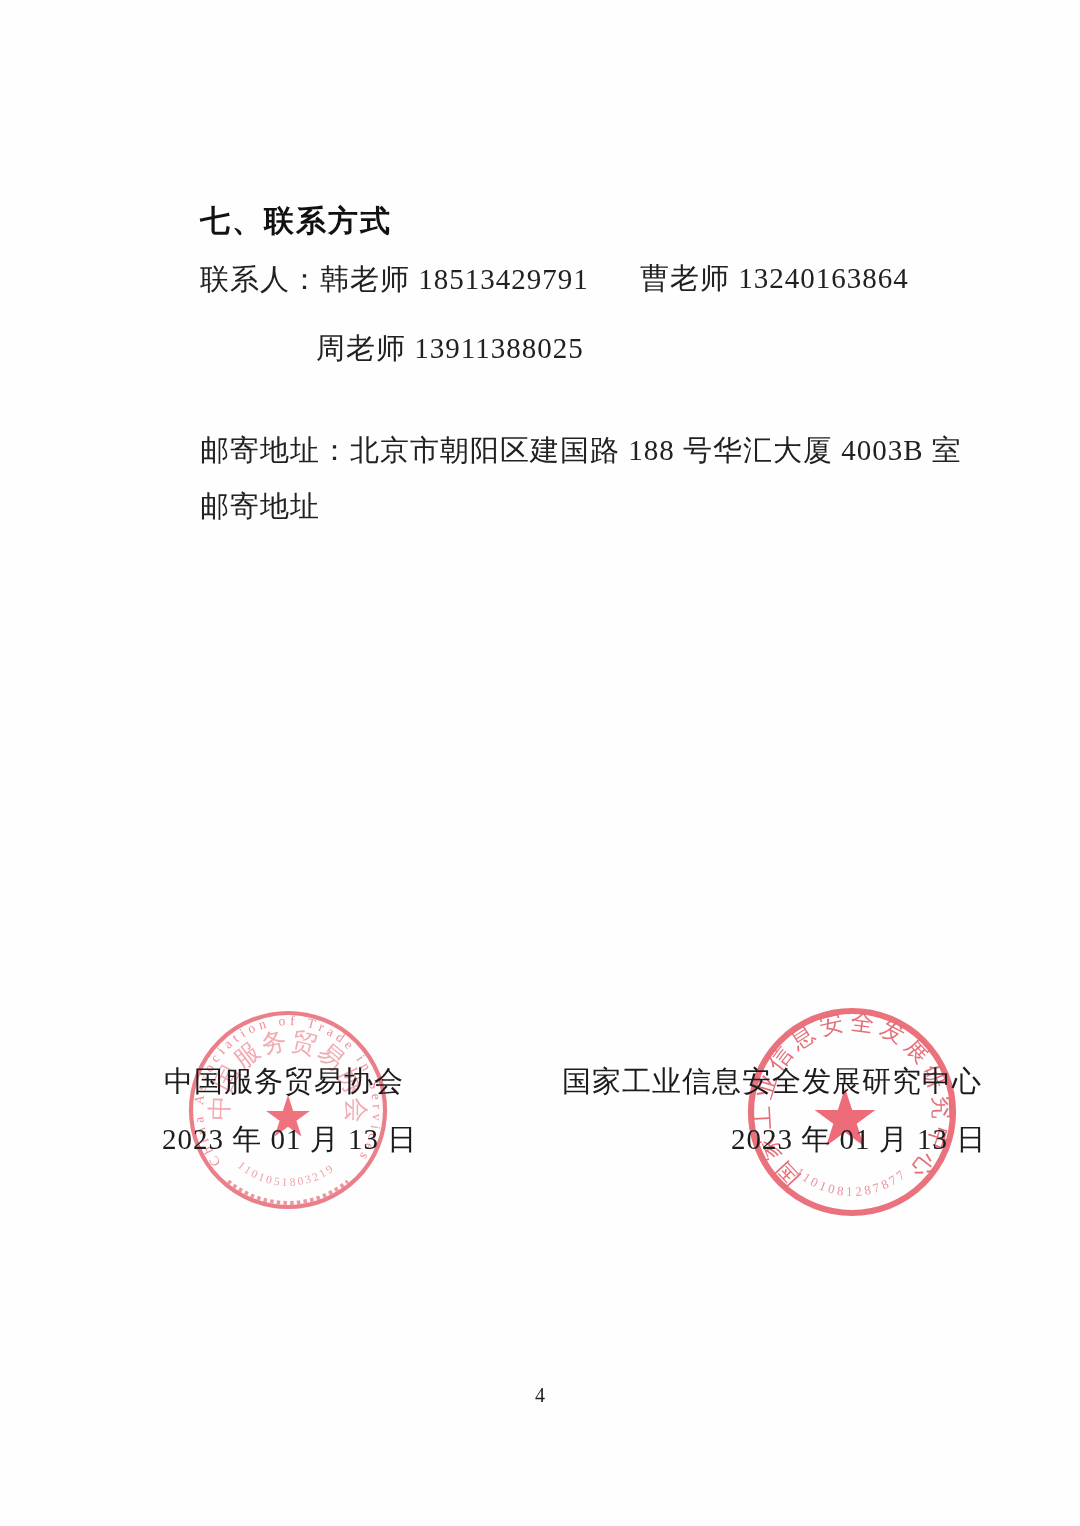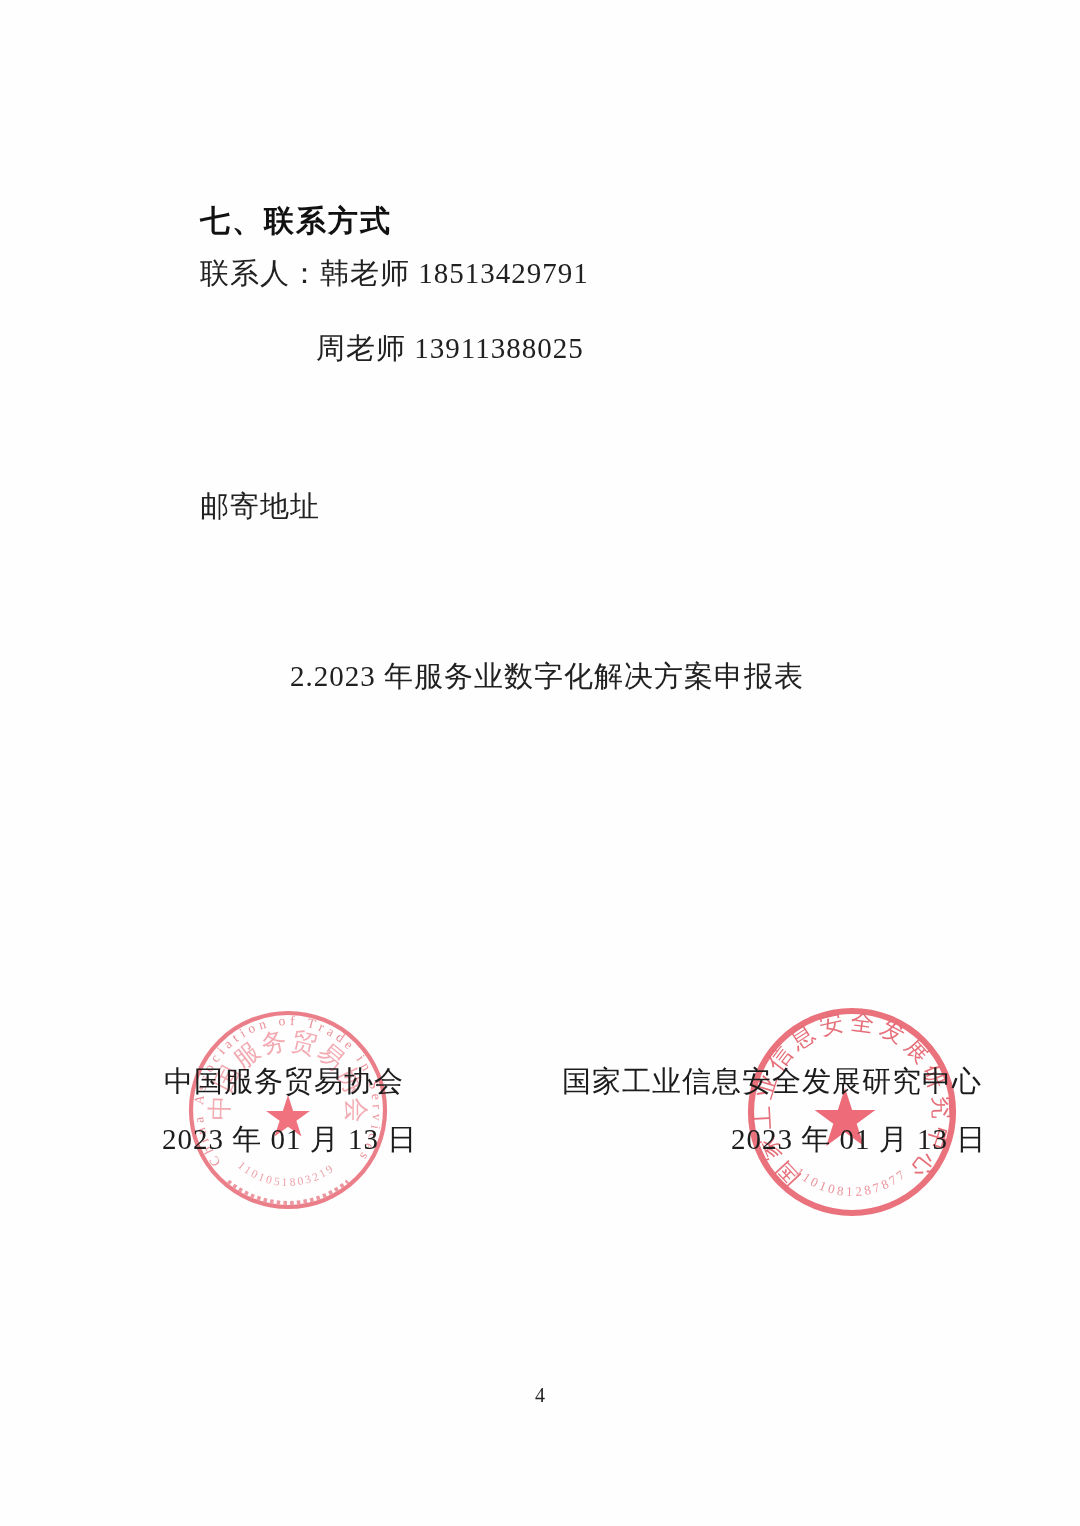--- a/index.html
+++ b/index.html
@@ -27,28 +27,29 @@
   .seal{position:absolute;z-index:1;opacity:0.93;}
   .seal text{font-family:"Liberation Serif","DejaVu Serif",serif;}
 </style>
 </head>
 <body>
 
 <div class="page">
 
   <div class="heading">七、联系方式</div>
 
-  <div class="tl" style="left:200px;top:256px"><span>联系人：</span><span>韩老师 18513429791</span></div>
+  <div class="tl" style="left:200px;top:262px"><span>联系人：</span><span>韩老师 18513429791</span></div>
+  <div class="tl" style="left:640px;top:261px">曹老师 13240163864</div>
   <div class="tl" style="left:316px;top:331px">周老师 13911388025</div>
 
 
+  <div class="tl" style="left:200px;top:433px"><span>邮寄地址：</span><span>北京市朝阳区建国路 188 号华汇大厦 4003B 室</span></div>
 
   <div class="tl" style="left:200px;top:489px">邮寄地址</div>
 
-  <div class="tl" style="left:290px;top:659px">2.2023 年服务业数字化解决方案申报表</div>
 
   <svg class="seal" style="left:182px;top:1004px" width="212" height="212" viewBox="0 0 212 212" aria-hidden="true">
     <defs>
       <path id="arcLeftEn" d="M 39,158.3 A 85,85 0 1 1 173,158.3" fill="none"></path>
       <path id="arcLeftZh" d="M 47,116.4 A 60,60 0 1 1 165,116.4" fill="none"></path>
       <path id="arcLeftNum" d="M 55.2,162.5 A 76,76 0 0 0 156.8,162.5" fill="none"></path>
       <path id="arcLeftZig" d="M 46.2,177.2 A 93,93 0 0 0 165.8,177.2" fill="none"></path>
     </defs>
     <circle cx="106" cy="106" r="97" fill="none" stroke="#ea7681" stroke-width="4.2"></circle>
     <text font-size="13.5" fill="#ea8791" letter-spacing="0.5">

